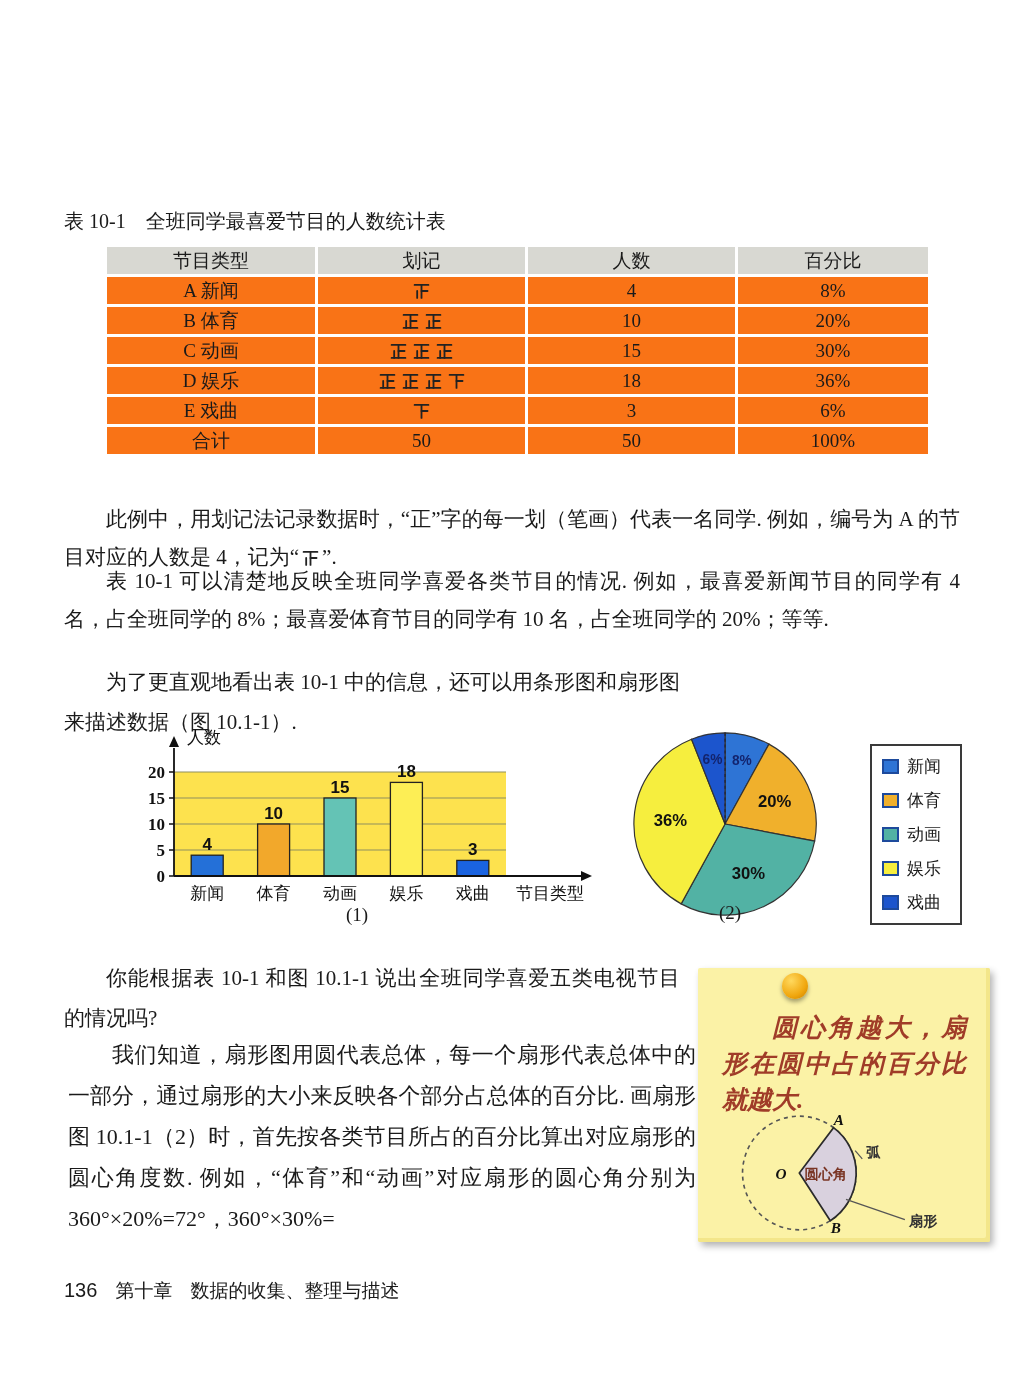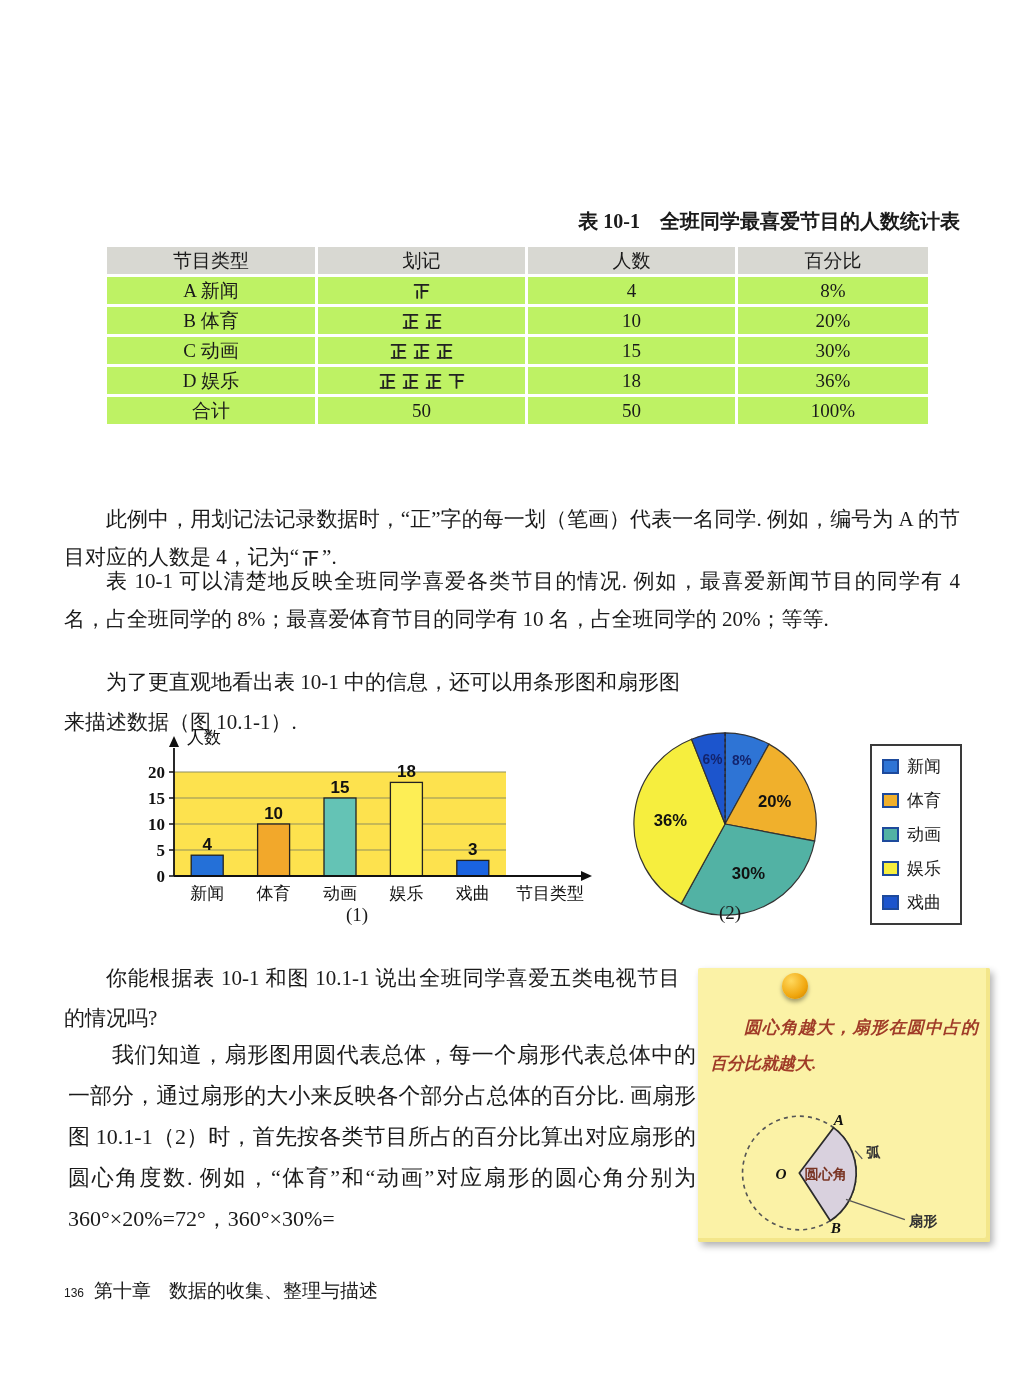--- a/index.html
+++ b/index.html
@@ -13,28 +13,28 @@
   .para { position:absolute; font-size:21px; line-height:38px; text-align:justify; }
   .indent { text-indent:2em; }
   .p1 { top:92px;  left:64px; width:896px; }
   .p2 { top:486px; left:64px; width:896px;margin-top:14px; }
   .p3 { top:562px; left:64px; width:896px; }
   .p4 { top:662px; left:64px; width:616px; line-height:40px; }
   .p5 { top:958px; left:64px; width:616px; line-height:40px; }
   .p6 { top:1034px; left:68px; width:628px; font-size:22px; line-height:41px; }
 
   .table-title { position:absolute; top:208px; left:64px; width:896px;
-    text-align:right; font-weight:bold; font-size:20px; }
+    text-align:left; font-weight:normal; font-size:20px; }
 
   table.stat { position:absolute; top:244px; left:104px; width:824px;
     border-collapse:collapse; table-layout:fixed; }
   table.stat td, table.stat th { border:3px solid #ffffff; height:30px;
     text-align:center; font-size:19px; font-weight:normal; padding:0; }
   table.stat th { background:#d8d8d2; }
-  table.stat td { background:#bef264; }
+  table.stat td { background:#f97316; }
   .tally-glyph { width:19px; height:20px; vertical-align:-4px; margin:0 2px; }
 
   .figure { position:absolute; top:724px; left:64px; width:896px; height:206px; }
   .barchart-mount { position:absolute; left:58px; top:0; }
   .pie-mount { position:absolute; left:566px; top:2px; }
   .legend { position:absolute; left:806px; top:20px; width:92px;
     border:2px solid #3a3a3a; background:#fff; padding:9px 0 9px 10px;
     display:flex; flex-direction:column; gap:11px; }
   .legend-item { display:flex; align-items:center; gap:8px; }
   .legend-swatch { width:17px; height:15px; border:2px solid #1d4a9c; flex:0 0 auto; }
@@ -52,32 +52,32 @@
   .plabel { font-size:17px; font-weight:bold; }
   .plabel-small { font-size:14px; font-weight:bold; fill:#13246e; }
 
   .note { position:absolute; top:968px; left:698px; width:292px; height:274px;
     background:#fbf2a6; border-radius:2px;
     box-shadow:3px 4px 7px rgba(0,0,0,0.30), inset -4px -4px 0 #f3e68a; }
   .pushpin { position:absolute; top:5px; left:84px; width:26px; height:26px;
     border-radius:50%;
     background:radial-gradient(circle at 35% 30%, #ffd95e, #f0a60d 62%, #c47c00);
     box-shadow:0 3px 4px rgba(0,0,0,0.35); }
-  .note-text { position:absolute; top:42px; left:0; padding:0 12px;
-    font-size:17px; line-height:36px; color:#a03c28; font-style:italic;
+  .note-text { position:absolute; top:42px; left:0; padding:0 24px;
+    font-size:25px; line-height:36px; color:#a03c28; font-style:italic;
     font-weight:bold; text-align:justify; }
   .note-svg { position:absolute; left:8px; bottom:6px; width:276px; height:126px; }
   .note-svg .lbl { font-size:15px; font-style:italic;
     font-family:"Liberation Serif",serif; font-weight:bold; }
   .note-svg .cjk { font-size:14px; fill:#333; font-weight:bold; }
   .note-svg .angle-lbl { fill:#7a3524; }
 
   .footer { position:absolute; top:1278px; left:64px; font-size:19px; }
   .footer .num { font-family:"Liberation Sans","DejaVu Sans",sans-serif;
-    font-size:12px; margin-right:10px; }
+    font-size:20px; margin-right:18px; }
   .footer .chap { margin-right:18px; }
 </style>
 </head>
 <body>
 
 <div class="page">
 
 
   <div class="table-title">表 10-1　全班同学最喜爱节目的人数统计表</div>
 
@@ -182,20 +182,32 @@
               </g>
             </svg><svg class="tally-glyph" viewBox="0 0 22 22">
               <g stroke="#222" stroke-width="2.1" stroke-linecap="round">
                 <line x1="3" y1="4" x2="19" y2="4"></line>
                 <line x1="11" y1="4" x2="11" y2="19"></line>
                 <line x1="11" y1="11" x2="18" y2="11"></line>
               </g>
             </svg></td>
       <td>18</td>
       <td>36%</td>
+    </tr>
+    <tr>
+      <td>E 戏曲</td>
+      <td><svg class="tally-glyph" viewBox="0 0 22 22">
+              <g stroke="#222" stroke-width="2.1" stroke-linecap="round">
+                <line x1="3" y1="4" x2="19" y2="4"></line>
+                <line x1="11" y1="4" x2="11" y2="19"></line>
+                <line x1="11" y1="11" x2="18" y2="11"></line>
+              </g>
+            </svg></td>
+      <td>3</td>
+      <td>6%</td>
     </tr>
     <tr>
       <td>合计</td>
       <td>50</td>
       <td>50</td>
       <td>100%</td>
     </tr>
   </tbody>
     </table>
 

